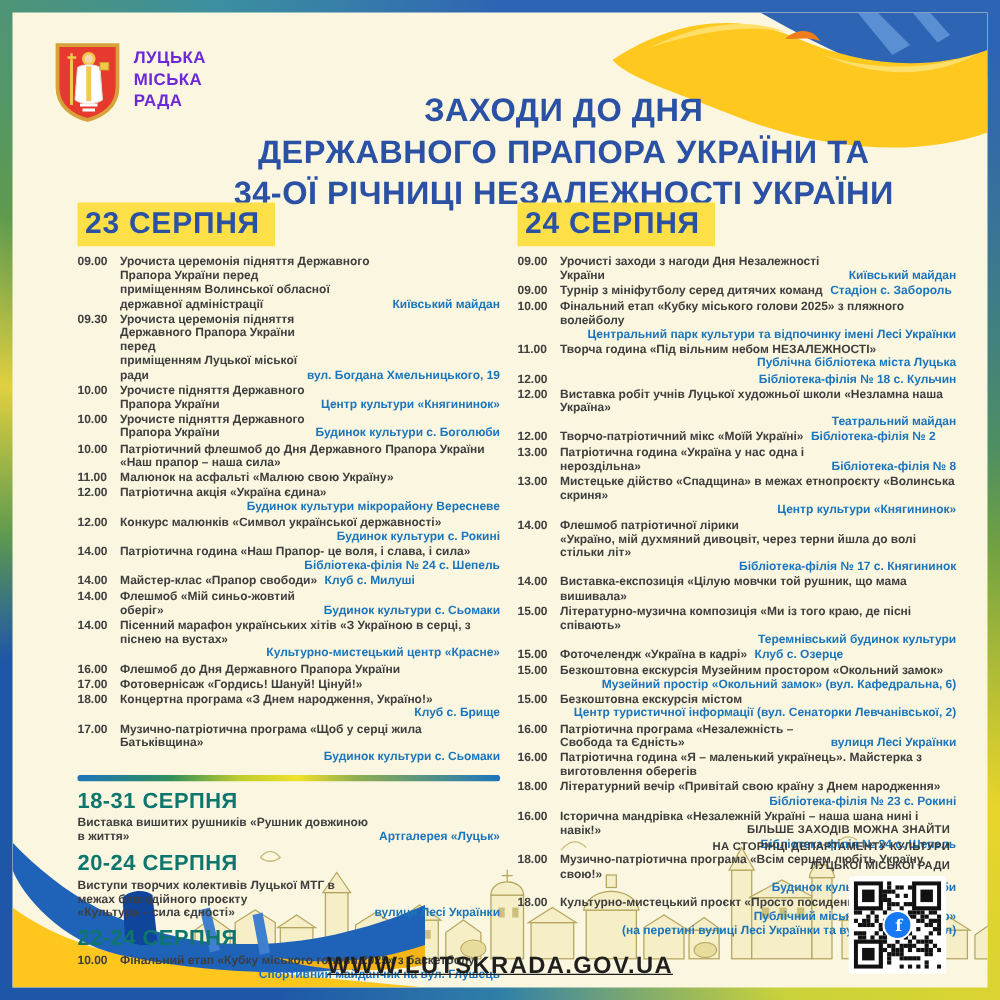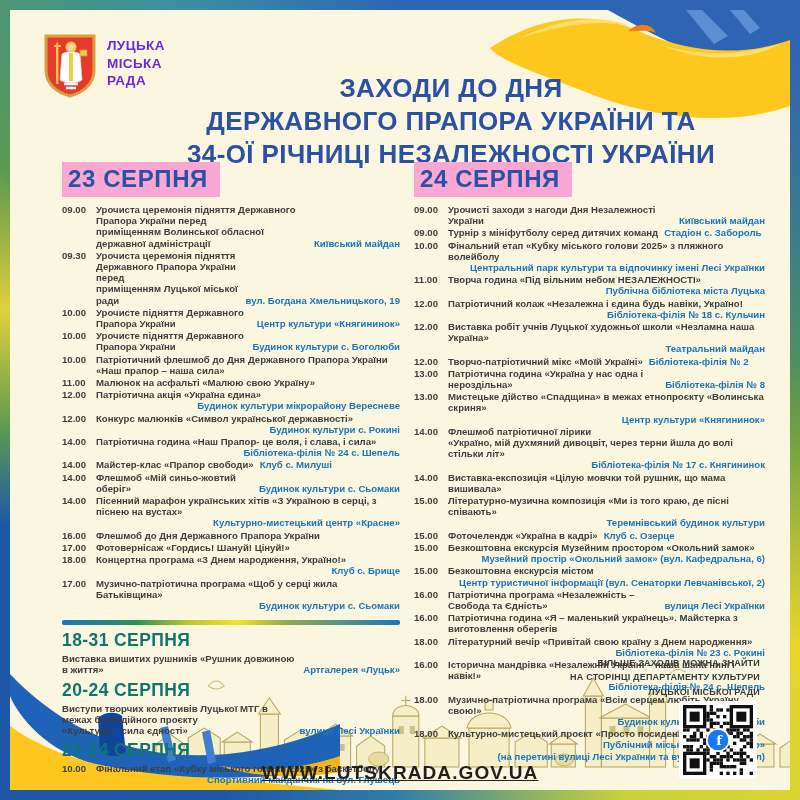--- a/index.html
+++ b/index.html
@@ -24,21 +24,21 @@
   .org-name{font-size:13.5px;font-weight:700;color:#6d28d9;line-height:1.3;letter-spacing:.4px;padding-top:3px;}
   .org-name span{display:block;}
   .title{position:absolute;top:46px;left:118px;right:16px;margin:16px;text-align:center;
     color:#2B51A5;font-size:26px;font-weight:800;line-height:1.26;letter-spacing:.4px;z-index:4;}
   .title span{display:block;}
 
   
   .content{position:absolute;top:152px;left:52px;right:25px;display:flex;gap:14px;z-index:4;}
   .col-left{width:338px;flex:none;}
   .col-right{flex:1;min-width:0;}
-  .day-chip{display:inline-block;background:#f9a8d4;color:#2B51A5;font-size:24px;font-weight:800;
+  .day-chip{display:inline-block;background:#fde047;color:#2B51A5;font-size:24px;font-weight:800;
     letter-spacing:.6px;padding:3px 12px 4px 6px;margin:0 0 7px 0;}
 
   .events{display:block;}
   .event{position:relative;padding-left:34px;margin:0 0 1px 0;font-size:9.6px;line-height:11.2px;font-weight:700;color:#3E3E3E;}
   .event.no-time{padding-left:0;}
   .ev-time{position:absolute;left:0;top:0;width:32px;color:#3E3E3E;}
   .ev-text{white-space:pre-line;color:#3E3E3E;}
   .ev-loc{color:#1B75BC;white-space:pre-line;}
   .ls-inline .ev-body{display:flex;justify-content:flex-start;align-items:flex-end;gap:6px;}
   .ls-inline .ev-loc{flex:none;text-align:right;}
@@ -295,21 +295,20 @@
             <div class="event ls-block">
     <span class="ev-time">11.00</span>
     <div class="ev-body">
       <span class="ev-text">Творча година «Під вільним небом НЕЗАЛЕЖНОСТІ»</span>
       <span class="ev-loc">Публічна бібліотека міста Луцька</span>
     </div>
   </div>
             <div class="event ls-block">
     <span class="ev-time">12.00</span>
     <div class="ev-body">
-      <span class="ev-text">Патріотичний колаж «Незалежна і єдина будь навіки, Україно!</span>
       <span class="ev-loc">Бібліотека-філія № 18 с. Кульчин</span>
     </div>
   </div>
             <div class="event ls-block">
     <span class="ev-time">12.00</span>
     <div class="ev-body">
       <span class="ev-text">Виставка робіт учнів Луцької художньої школи «Незламна наша Україна»</span>
       <span class="ev-loc">Театральний майдан</span>
     </div>
   </div>

